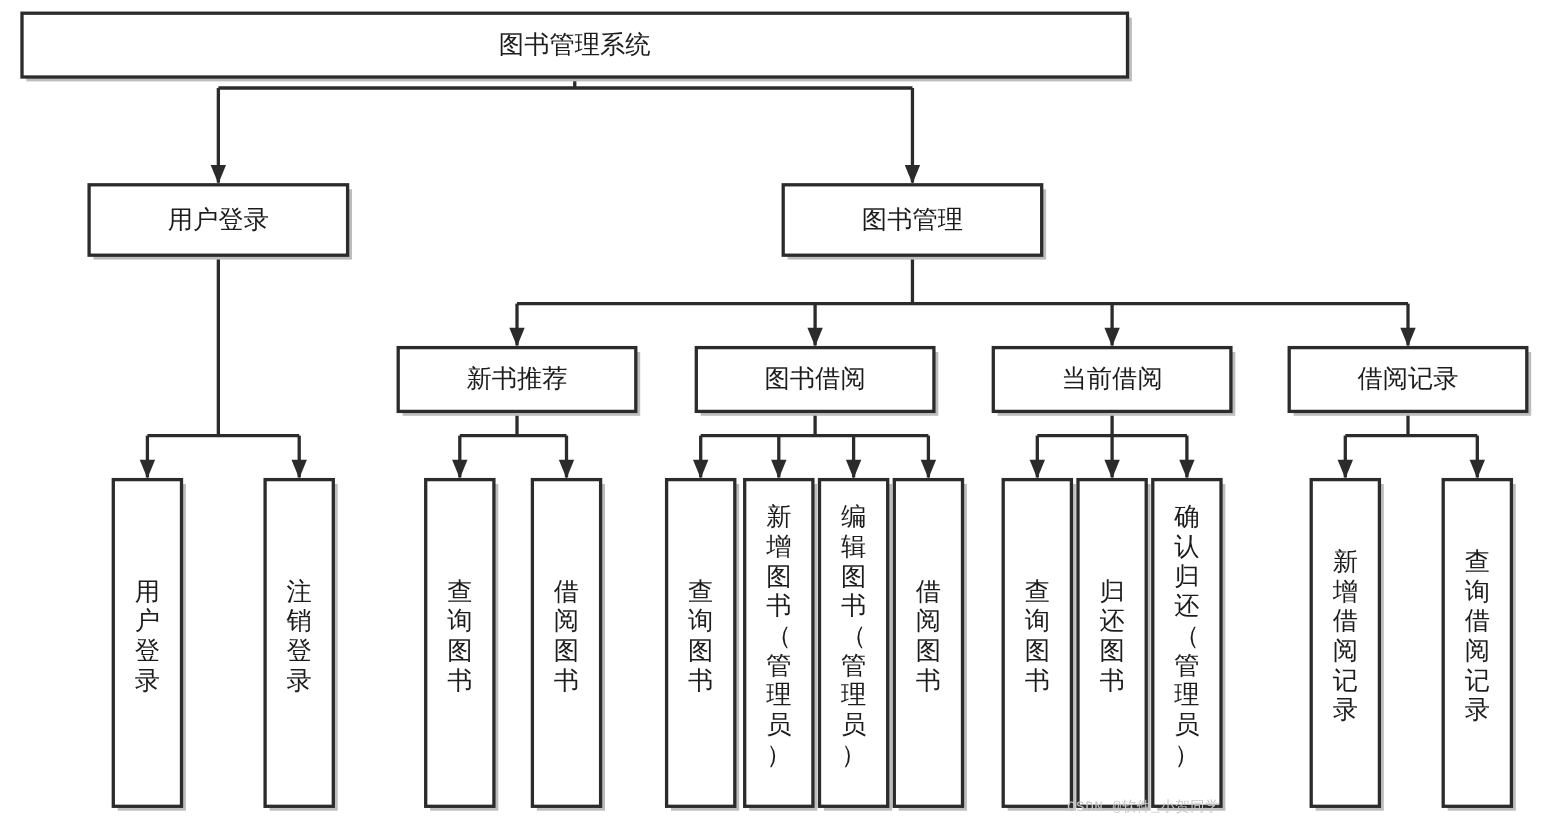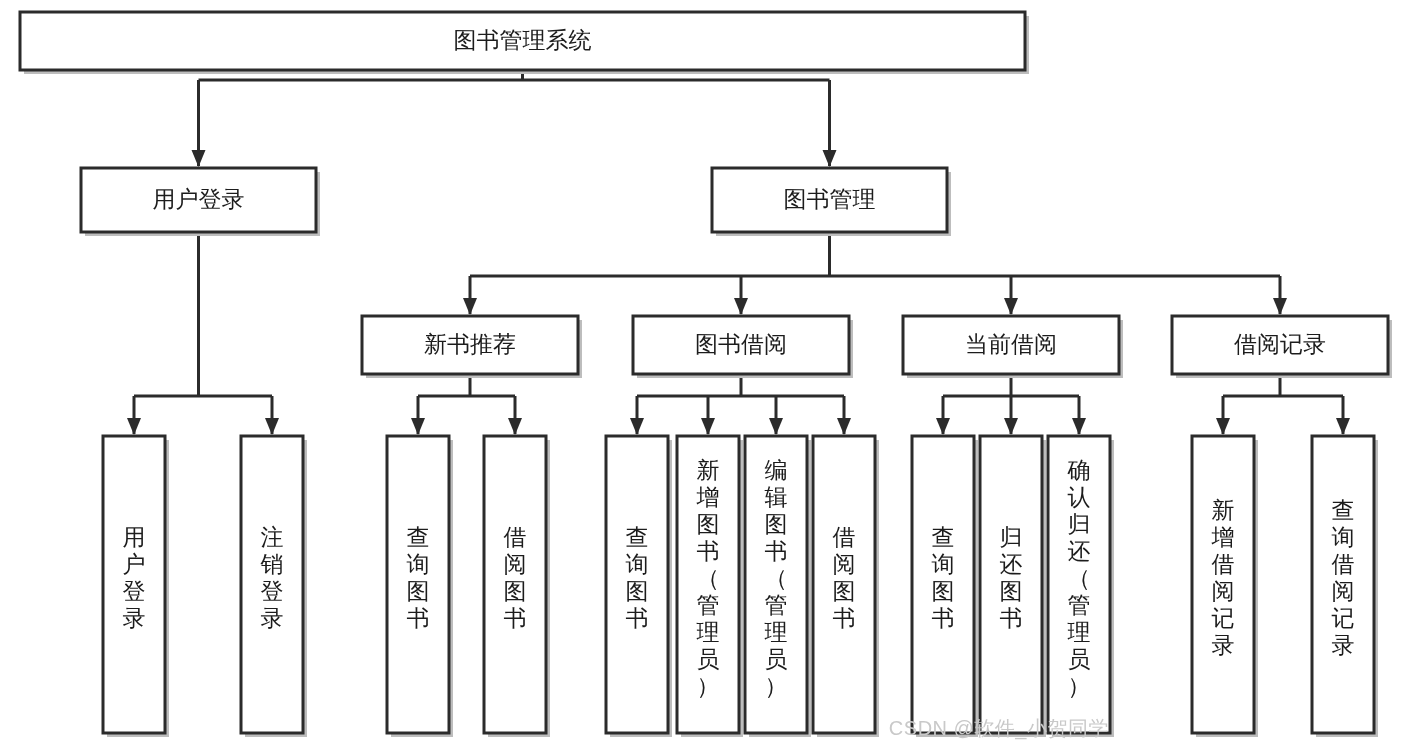--- a/index.html
+++ b/index.html
@@ -56,22 +56,22 @@
   .node-label-v {
     font-family: "Liberation Sans", "DejaVu Sans", sans-serif;
     font-size: 23px;
     fill: #1c1c1c;
     text-anchor: middle;
   }
   .watermark {
     position: absolute;
     right: 8px;
     bottom: 5px;
-    font-family: Liberation Sans, sans-serif;
-    font-size: 20px;
+    font-family: Liberation Mono, monospace;
+    font-size: 13px;
     color: #c9c9c9;
     letter-spacing: 0.5px;
     white-space: nowrap;
     user-select: none;
   }
 </style>
 </head>
 <body>
 
 <div id="diagram-root">

